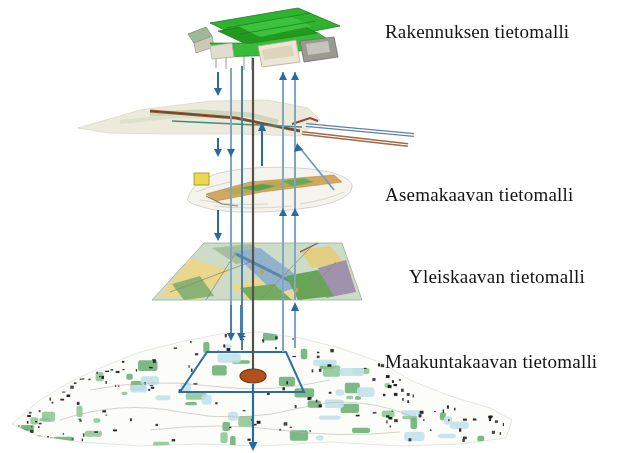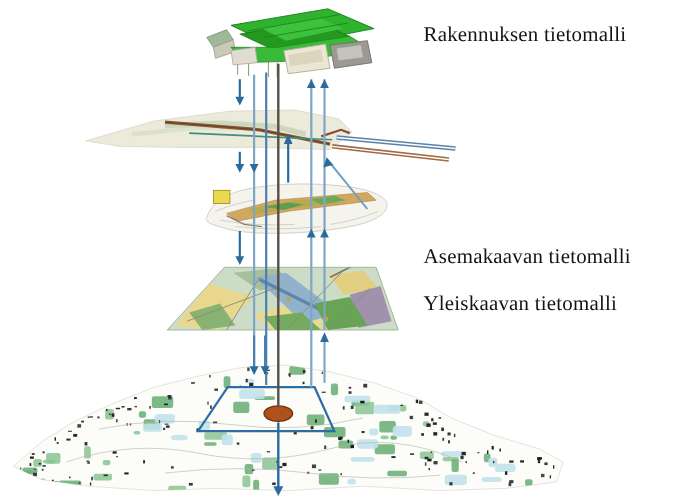--- a/index.html
+++ b/index.html
@@ -15,22 +15,22 @@
     position:absolute;
     left:385px;
     font-size:19px;
     line-height:22px;
     color:#141414;
     letter-spacing:0.2px;
     white-space:nowrap;
   }
   .lbl-building{top:21px;}
   .lbl-infrastructure{top:104px;}
-  .lbl-detailed{top:184px;margin-top:39px;}
-  .lbl-master{top:266px;}
+  .lbl-detailed{top:184px;}
+  .lbl-master{top:266px;margin-left:24px;}
   .lbl-regional{top:351px;}
 </style>
 </head>
 <body>
 
 <div class="canvas">
 
   <svg class="diagram-svg" width="625" height="453" viewBox="0 0 625 453">
 
     <defs>
@@ -410,13 +410,14 @@
     </g>
   </svg>
 
   <div class="layer-label lbl-building">Rakennuksen tietomalli</div>
 
 
   <div class="layer-label lbl-detailed">Asemakaavan tietomalli</div>
 
   <div class="layer-label lbl-master">Yleiskaavan tietomalli</div>
 
+  <div class="layer-label lbl-regional">Maakuntakaavan tietomalli</div>
 </div>
 
 </body></html>

